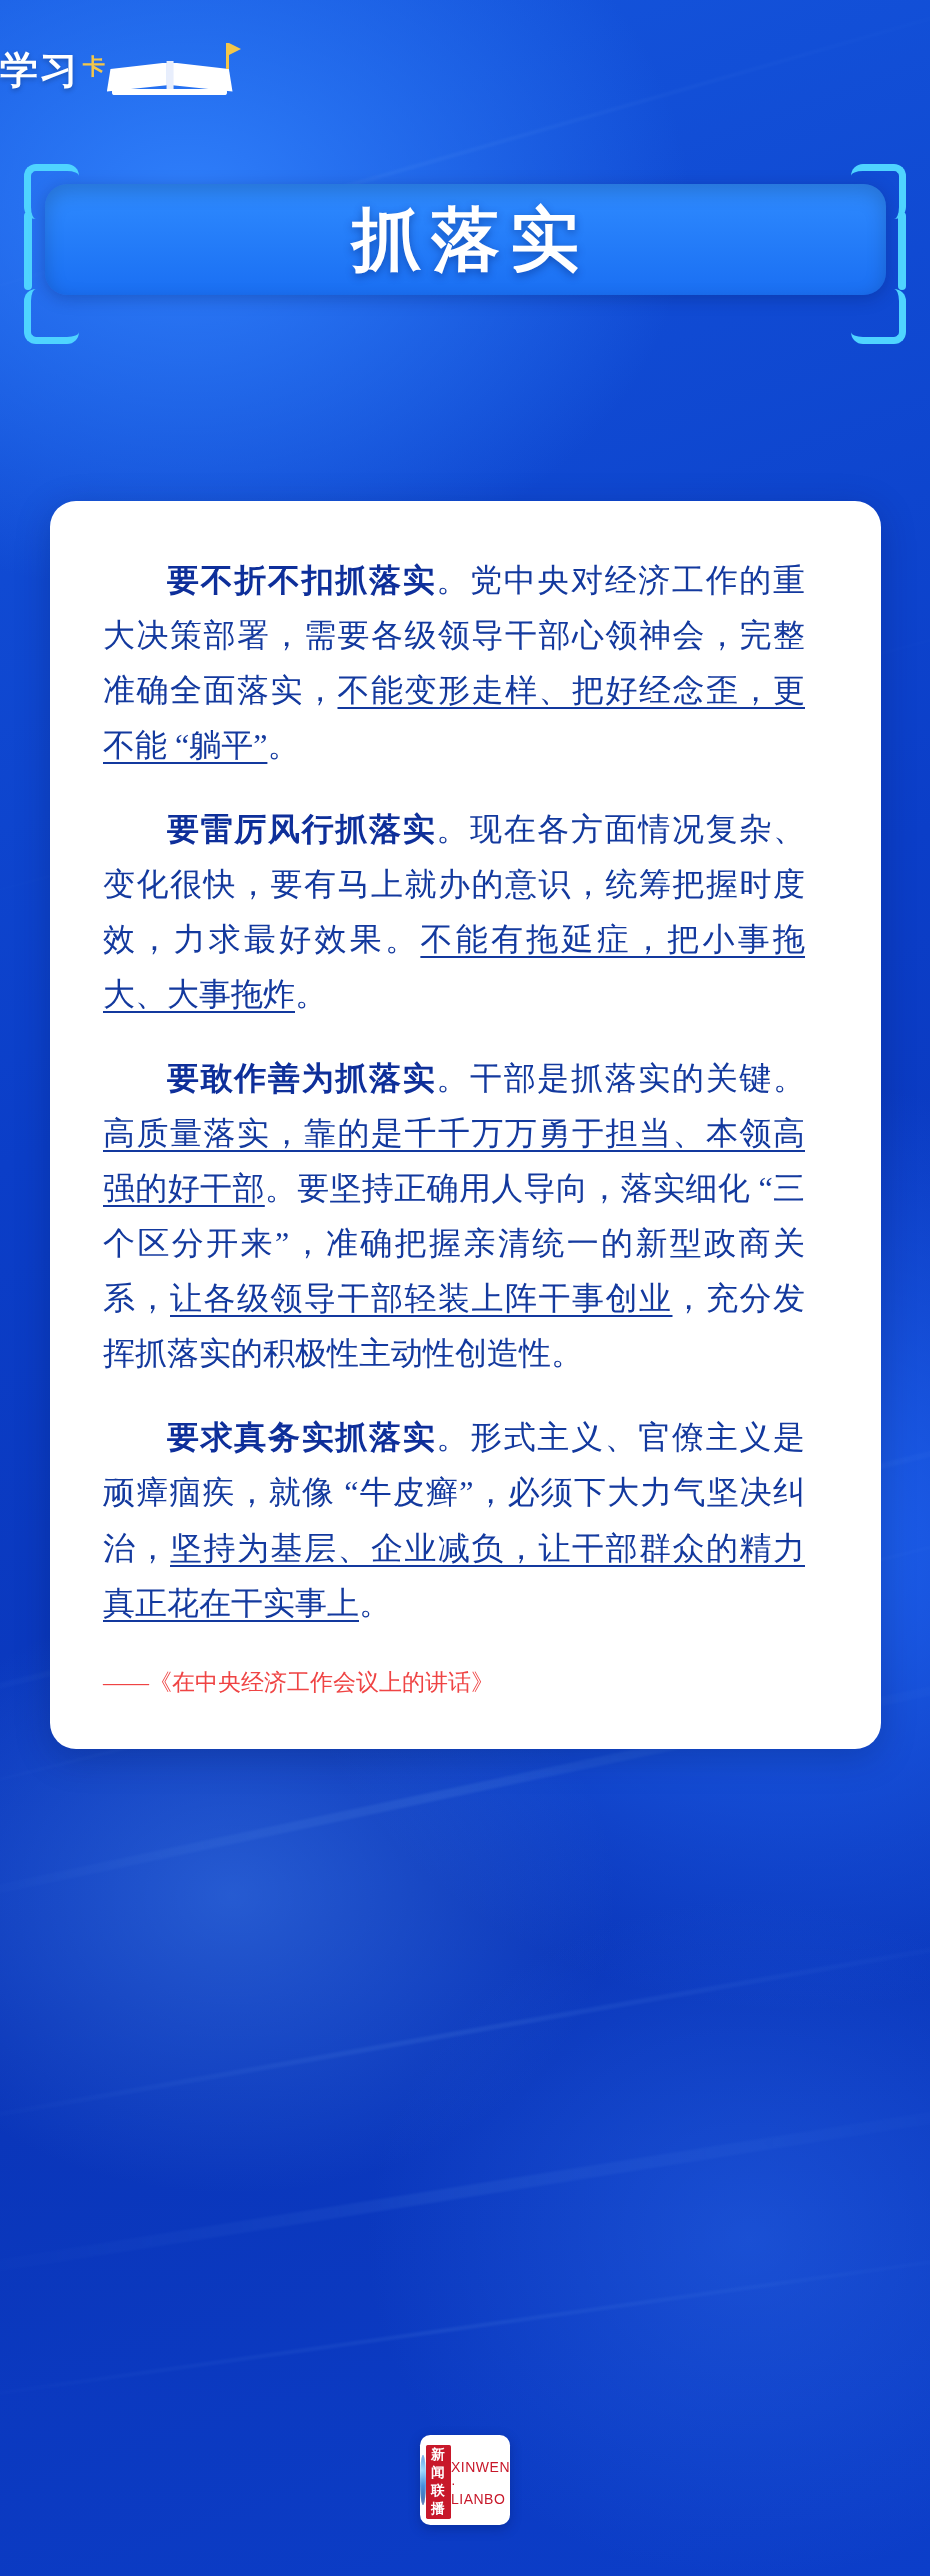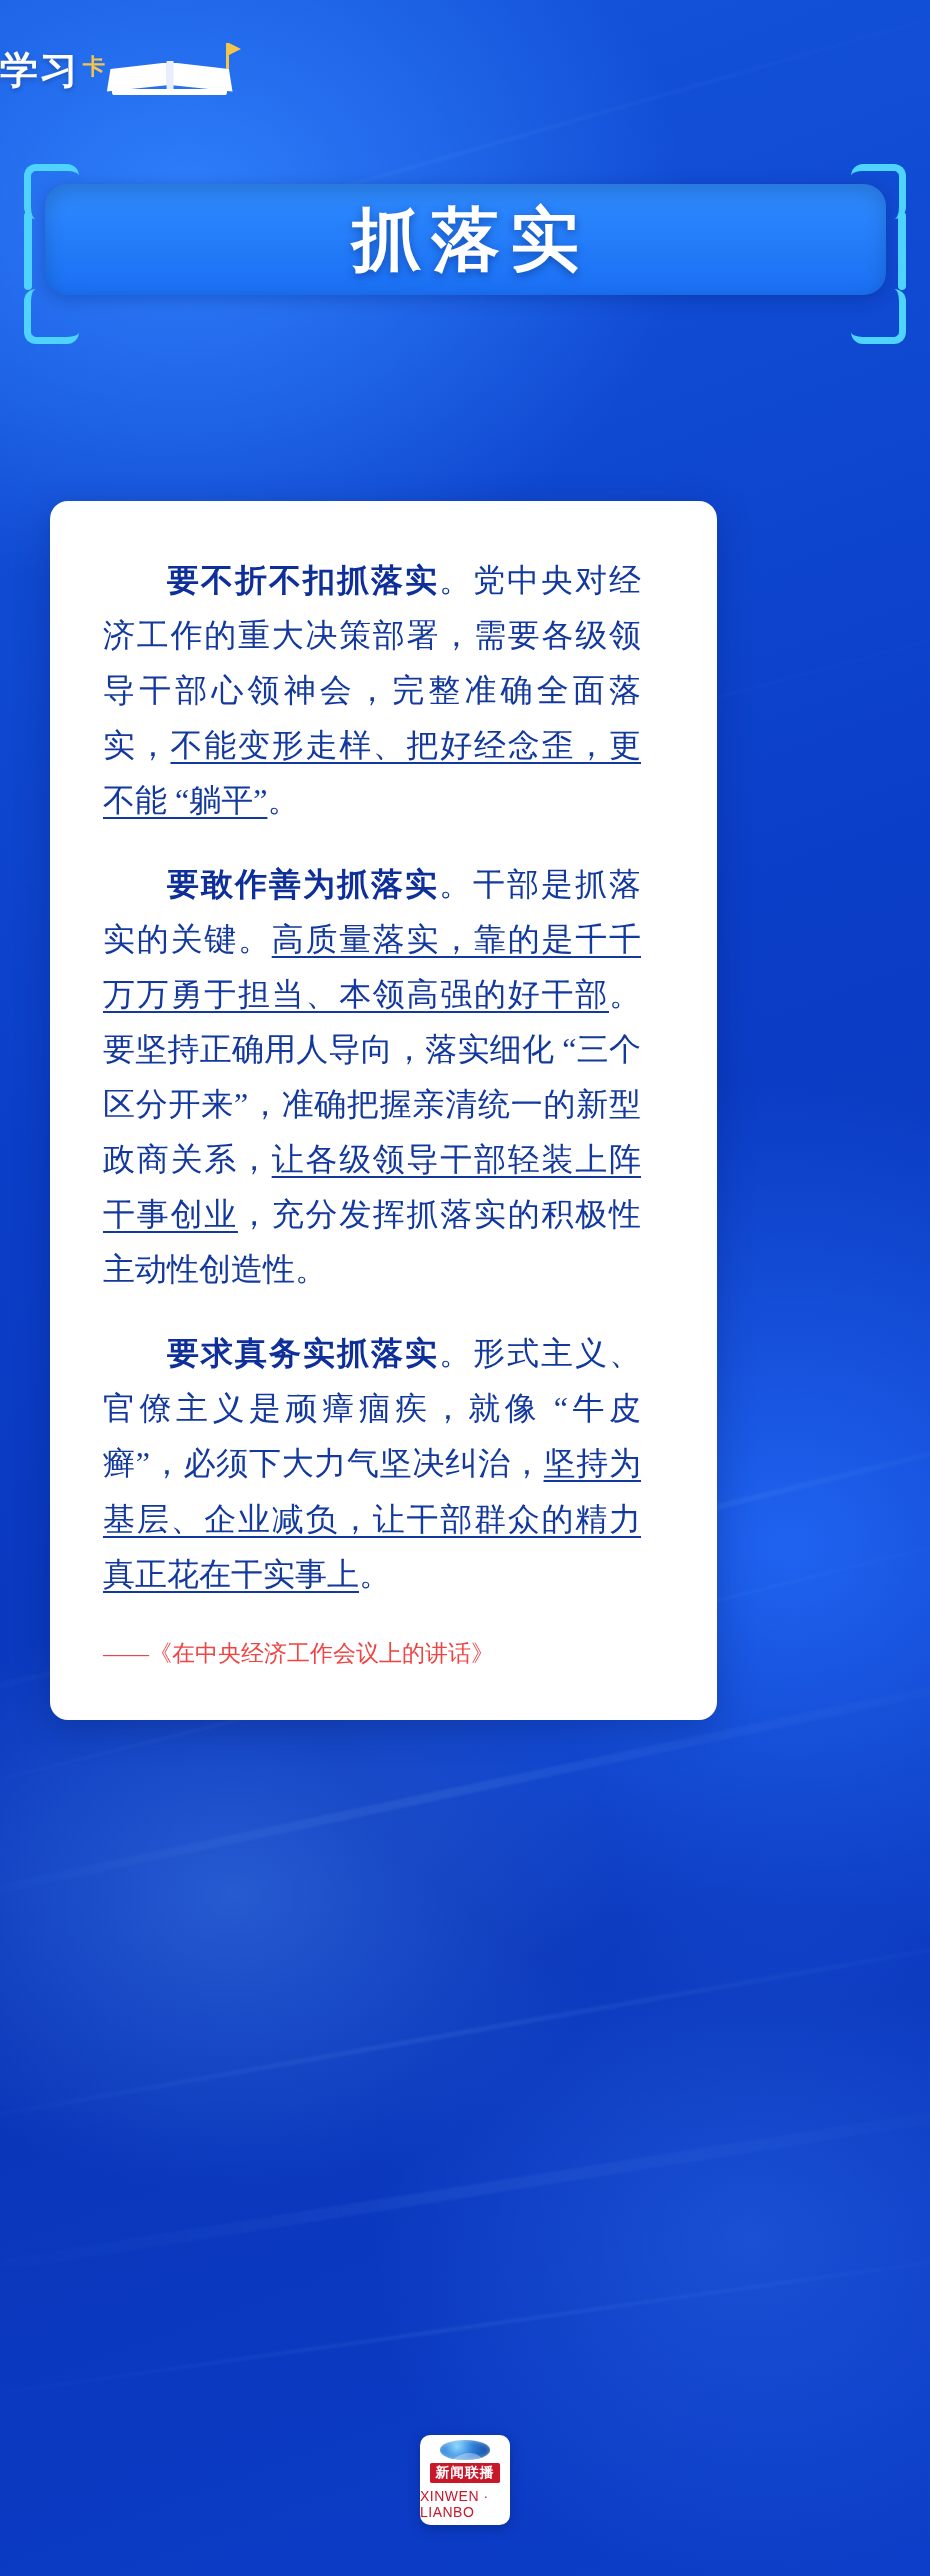--- a/index.html
+++ b/index.html
@@ -173,23 +173,23 @@
     border-radius: 5.2px;
   }
   .cb-left  { left: 24px;  top: 212px; width: 7.8px; height: 78px; }
   .cb-right { right: 24px; top: 212px; width: 7.8px; height: 78px; }
 
   
   .card {
     position: absolute;
     left: 50px;
     top: 501px;
-    width: 667px;
+    width: 831px;
     background: #ffffff;
-    border-radius: 18px;
+    border-radius: 26px;
     box-shadow: 0 8.6px 34px rgba(4,25,90,.28);
     padding: 52px 76px 48px 53px;
     box-sizing: border-box;
   }
   .para {
     font-family: "Liberation Serif", "DejaVu Serif", serif;
     font-size: 32px;
     line-height: 1.72;
     color: #13399e;
     text-align: justify;
@@ -221,21 +221,21 @@
     position: absolute;
     left: 50%;
     transform: translateX(-50%);
     top: 2435px;
     width: 90px;
     height: 90px;
     background: #ffffff;
     border-radius: 10.3px;
     box-shadow: 0 3.4px 12px rgba(0,20,80,.3);
     display: flex;
-    flex-direction: column;
+    flex-direction: row;
     align-items: center;
     justify-content: center;
     padding: 5.2px 0;
     box-sizing: border-box;
   }
   .globe {
     width: 50px; height: 50px;
     border-radius: 50%;
     background:
       radial-gradient(circle at 34% 30%, #8fd8ff 0%, #2b7fd8 45%, #0e3f94 100%);
@@ -307,20 +307,21 @@
 <div class="corner br"></div>
 <div class="corner-bar cb-left"></div>
 <div class="corner-bar cb-right"></div>
 
 <div class="title-plate">
   <span class="title-text">抓落实</span>
 </div>
 
 <div class="card">
   <p class="para" id="p0"><span class="lead">要不折不扣抓落实</span><span class="">。党中央对经济工作的重大决策部署，需要各级领导干部心领神会，完整准确全面落实，</span><span class="uline">不能变形走样、把好经念歪，更不能 “躺平”</span><span class="">。</span></p>
+  <p class="para" id="p1"><span class="lead">要雷厉风行抓落实</span><span class="">。现在各方面情况复杂、变化很快，要有马上就办的意识，统筹把握时度效，力求最好效果。</span><span class="uline">不能有拖延症，把小事拖大、大事拖炸</span><span class="">。</span></p>
   <p class="para" id="p3"><span class="lead">要敢作善为抓落实</span><span class="">。干部是抓落实的关键。</span><span class="uline">高质量落实，靠的是千千万万勇于担当、本领高强的好干部</span><span class="">。要坚持正确用人导向，落实细化 “三个区分开来”，准确把握亲清统一的新型政商关系，</span><span class="uline">让各级领导干部轻装上阵干事创业</span><span class="">，充分发挥抓落实的积极性主动性创造性。</span></p>
   <p class="para" id="p2"><span class="lead">要求真务实抓落实</span><span class="">。形式主义、官僚主义是顽瘴痼疾，就像 “牛皮癣”，必须下大力气坚决纠治，</span><span class="uline">坚持为基层、企业减负，让干部群众的精力真正花在干实事上</span><span class="">。</span></p>
 
   <div class="source">
     <span>——《在中央经济工作会议上的讲话》</span>
   </div>
 </div>
 
 <div class="footer-logo">
   <div class="globe"></div>

